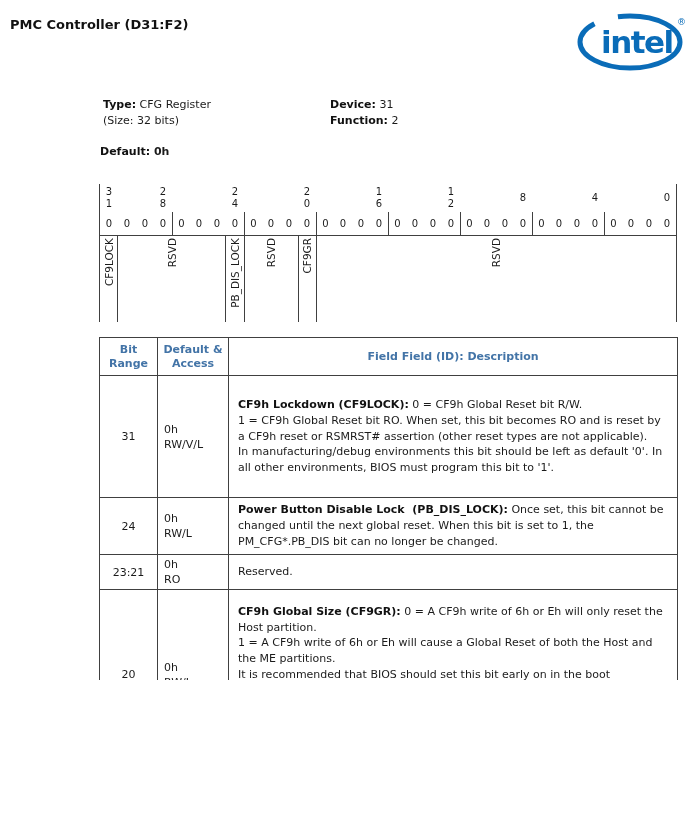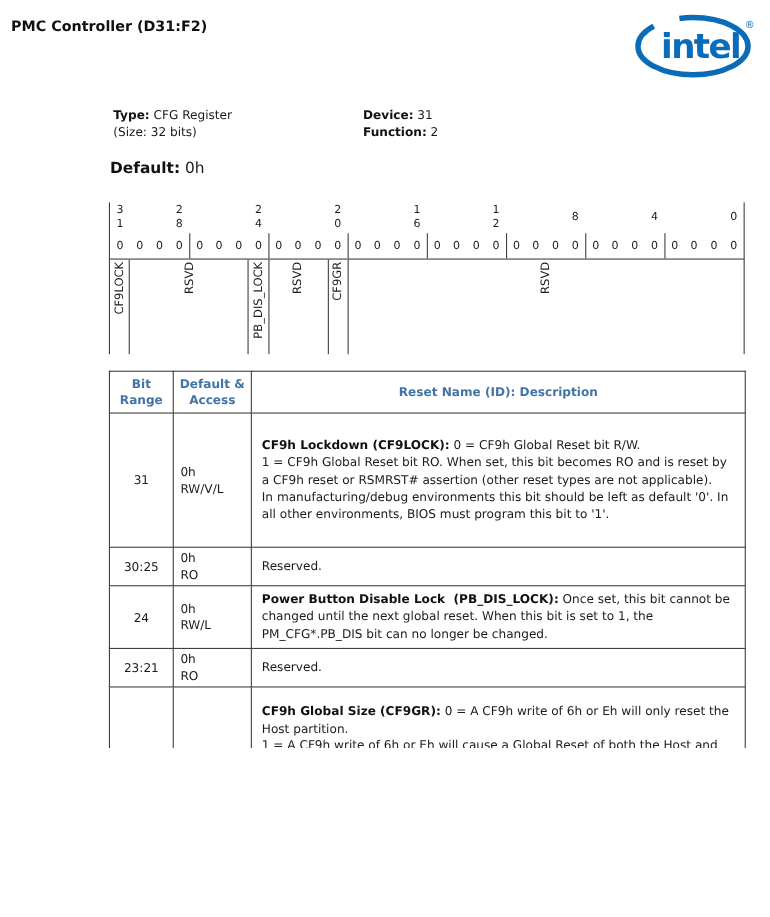--- a/index.html
+++ b/index.html
@@ -8,21 +8,21 @@
     font-family:"DejaVu Sans","Liberation Sans",sans-serif;color:#1b1b1b;
     overflow:hidden;
   }
   .abs{position:absolute;}
   .page-title{left:10px;top:17px;font-size:13px;font-weight:bold;color:#111;}
   
   .info-col{font-size:11px;line-height:15.5px;}
   .info-col b{color:#111;}
   .info-left{left:103px;top:97px;}
   .info-right{left:330px;top:97px;}
-  .default-line{left:100px;top:145px;font-size:14px;}
+  .default-line{left:100px;top:145px;font-size:11px;font-weight:bold;}
   .default-line b{color:#111;}
   
   .diagram{left:99px;top:184px;width:578px;}
   .diagram-top{border-left:1px solid #404040;border-right:1px solid #404040;
     border-bottom:1px solid #404040;box-sizing:border-box;}
   .num-row{display:grid;grid-template-columns:repeat(32,1fr);height:28px;}
   .num-cell{display:flex;flex-direction:column;align-items:center;justify-content:center;
     font-size:10px;line-height:12px;white-space:pre-line;text-align:center;}
   .zero-row{display:grid;grid-template-columns:repeat(32,1fr);height:23px;}
   .zero-cell{display:flex;align-items:center;justify-content:center;font-size:10px;
@@ -180,38 +180,32 @@
           <col style="width:58px">
           <col style="width:71px">
           <col style="width:449px">
         </colgroup>
       <thead>
           <tr id="table-head-row">
             <th style="color: rgb(67, 116, 167);">Bit
 Range</th>
             <th style="color: rgb(67, 116, 167); margin-left: 20px;">Default &amp;
 Access</th>
-            <th style="color: rgb(67, 116, 167);">Reset Name (ID): Description</th>
+            <th style="color: rgb(67, 116, 167);">Field Field (ID): Description</th>
           </tr>
         </thead>
       <tbody id="table-body">
           <tr style="height: 122px;">
             <td class="bit-range">31</td>
             <td class="access">0h
 RW/V/L</td>
             <td class="desc"><b>CF9h Lockdown (CF9LOCK):</b><span> 0 = CF9h Global Reset bit R/W.
 1 = CF9h Global Reset bit RO. When set, this bit becomes RO and is reset by a CF9h reset or RSMRST# assertion (other reset types are not applicable).
 In manufacturing/debug environments this bit should be left as default '0'. In all other environments, BIOS must program this bit to '1'.</span></td>
           </tr>
-          <tr style="height: 32px;">
-            <td class="bit-range">30:25</td>
-            <td class="access">0h
-RO</td>
-            <td class="desc"><span>Reserved.</span></td>
-          </tr>
           <tr style="height: 57px;">
             <td class="bit-range">24</td>
             <td class="access">0h
 RW/L</td>
             <td class="desc"><b>Power Button Disable Lock  (PB_DIS_LOCK):</b><span> Once set, this bit cannot be changed until the next global reset. When this bit is set to 1, the PM_CFG*.PB_DIS bit can no longer be changed.</span></td>
           </tr>
           <tr style="height: 32px;">
             <td class="bit-range">23:21</td>
             <td class="access">0h
 RO</td>

